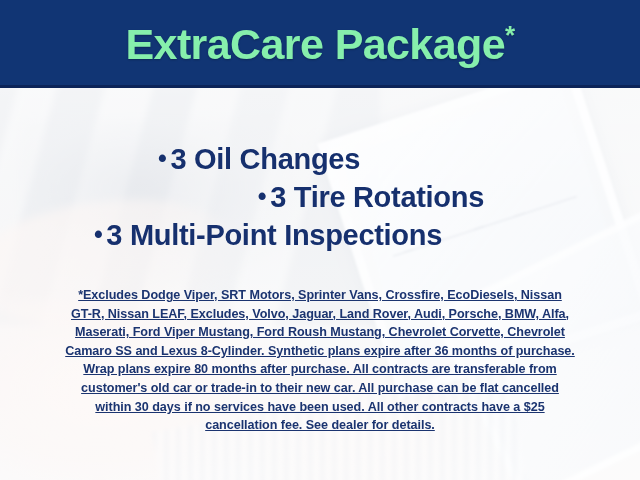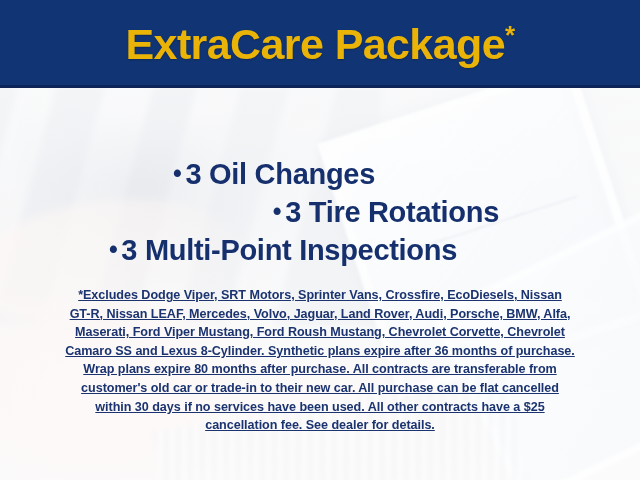--- a/index.html
+++ b/index.html
@@ -133,21 +133,21 @@
     width: 640px;
     height: 88px;
     background: #113574;
     box-shadow: inset 0 -3px 0 #0c2458;
     display: flex;
     align-items: center;
     justify-content: center;
     z-index: 5;
   }
   #header-title {
-    color: #eab308;
+    color: #86efac;
     font-size: 43px;
     font-weight: bold;
     letter-spacing: -0.6px;
     line-height: 1;
     white-space: nowrap;
     text-shadow: 0 1px 2px rgba(0,0,0,.25);
   }
   #header-title .star {
     font-size: 26px;
     vertical-align: super;
@@ -155,21 +155,21 @@
   }
 
   
   #benefits {
     position: absolute;
     left: 0;
     top: 140px;
     width: 562px;
     z-index: 4;
     padding: 0;
-    margin: 15px;
+    margin: 0;
     list-style: none;
     text-align: right;
   }
   .benefit-row {
     color: #16306e;
     font-size: 29px;
     font-weight: bold;
     line-height: 37px;
     white-space: nowrap;
     letter-spacing: -0.3px;
@@ -234,21 +234,21 @@
     <li class="benefit-row">
       <span class="dot">•</span><span>3 Tire Rotations</span>
     </li>
     <li class="benefit-row">
       <span class="dot">•</span><span>3 Multi-Point Inspections</span>
     </li>
   </ul>
 
   <div id="disclaimer">
     <span class="ln">*Excludes Dodge Viper, SRT Motors, Sprinter Vans, Crossfire, EcoDiesels, Nissan</span>
-    <span class="ln">GT-R, Nissan LEAF, Mercedes, Volvo, Jaguar, Land Rover, Audi, Porsche, BMW, Alfa,</span>
+    <span class="ln">GT-R, Nissan LEAF, Excludes, Volvo, Jaguar, Land Rover, Audi, Porsche, BMW, Alfa,</span>
     <span class="ln">Maserati, Ford Viper Mustang, Ford Roush Mustang, Chevrolet Corvette, Chevrolet</span>
     <span class="ln">Camaro SS and Lexus 8-Cylinder. Synthetic plans expire after 36 months of purchase.</span>
     <span class="ln">Wrap plans expire 80 months after purchase. All contracts are transferable from</span>
     <span class="ln">customer's old car or trade-in to their new car. All purchase can be flat cancelled</span>
     <span class="ln">within 30 days if no services have been used. All other contracts have a $25</span>
     <span class="ln">cancellation fee. See dealer for details.</span>
   </div>
 
 </div>
 

